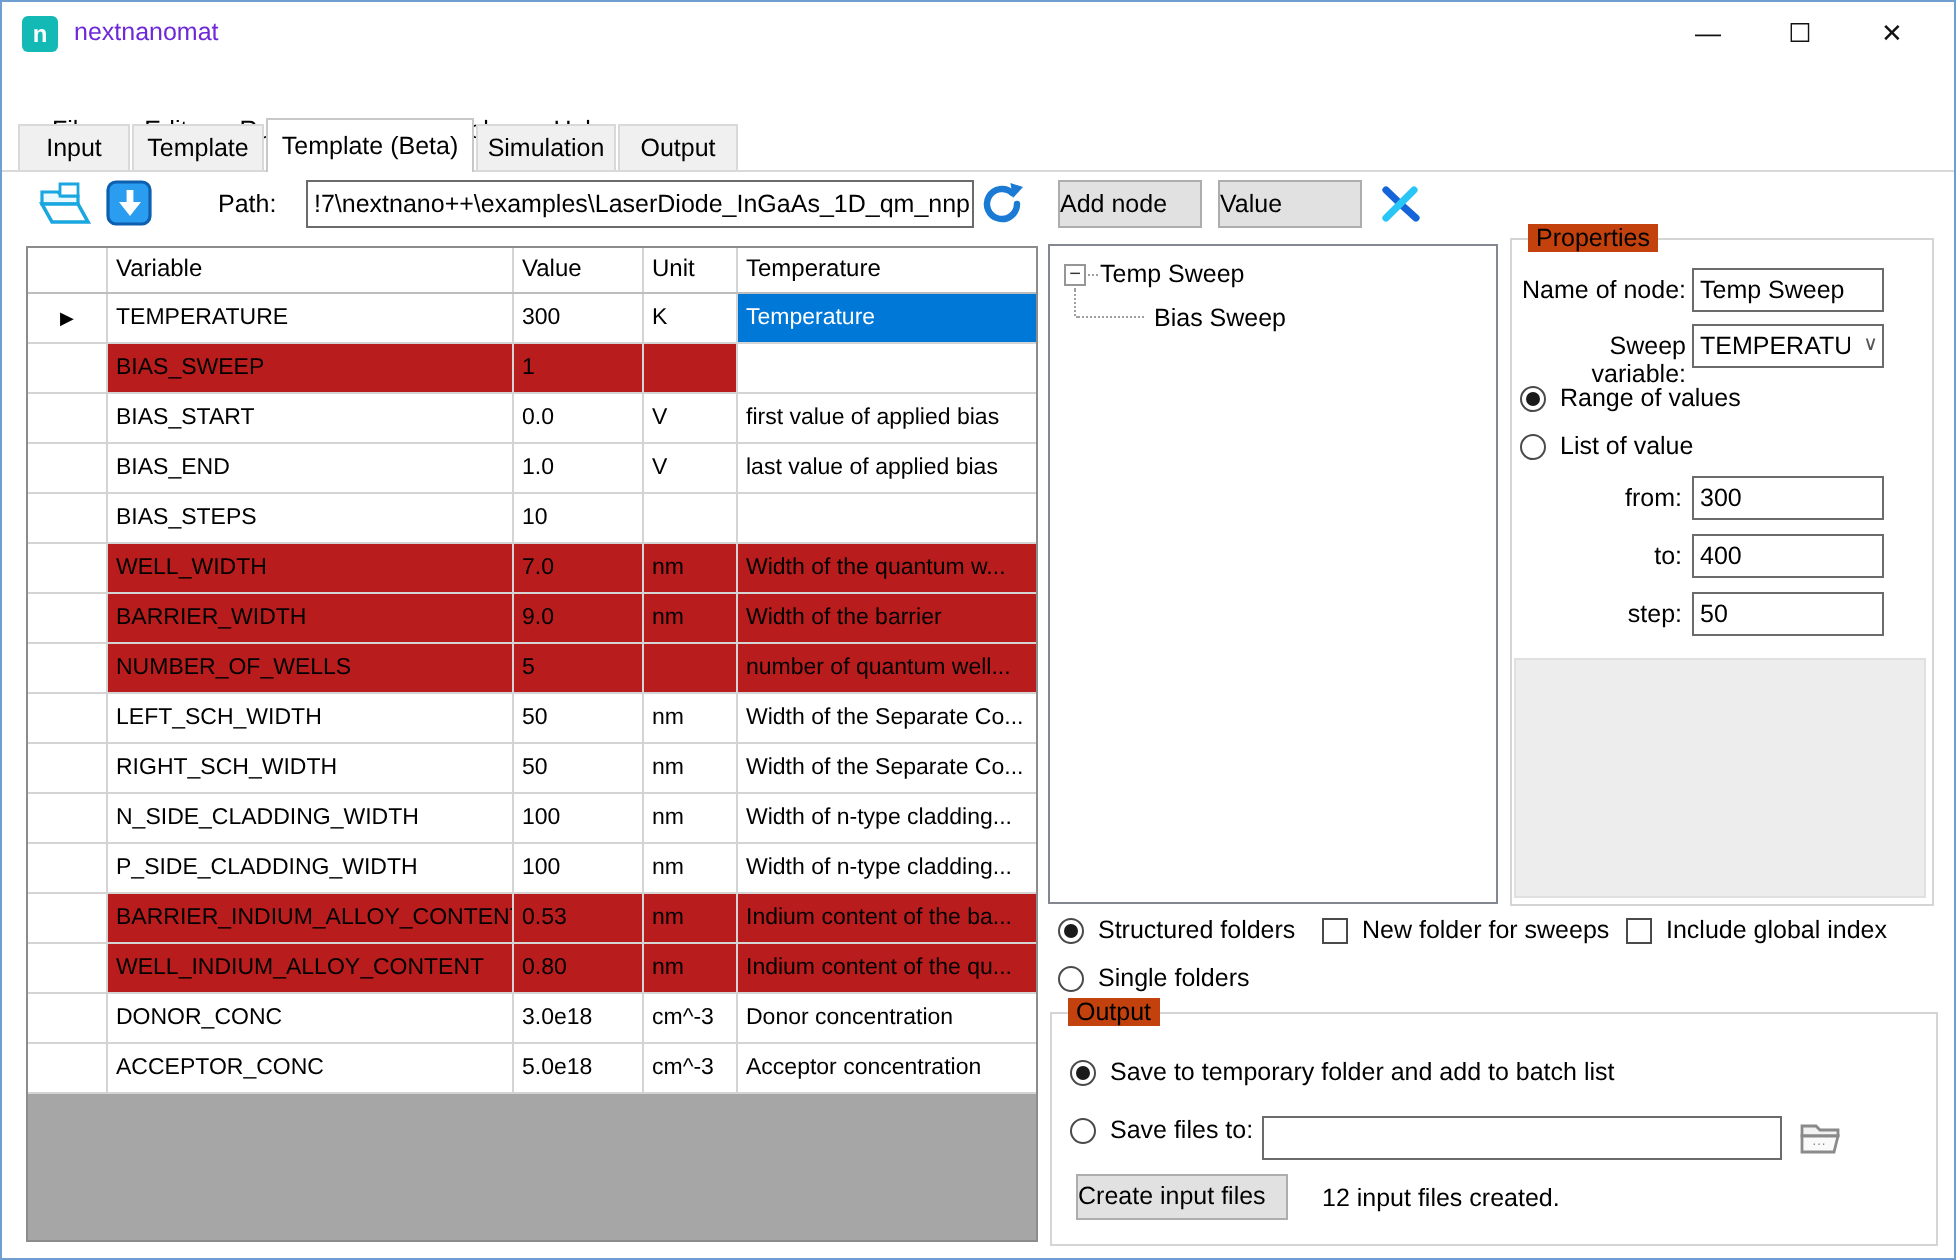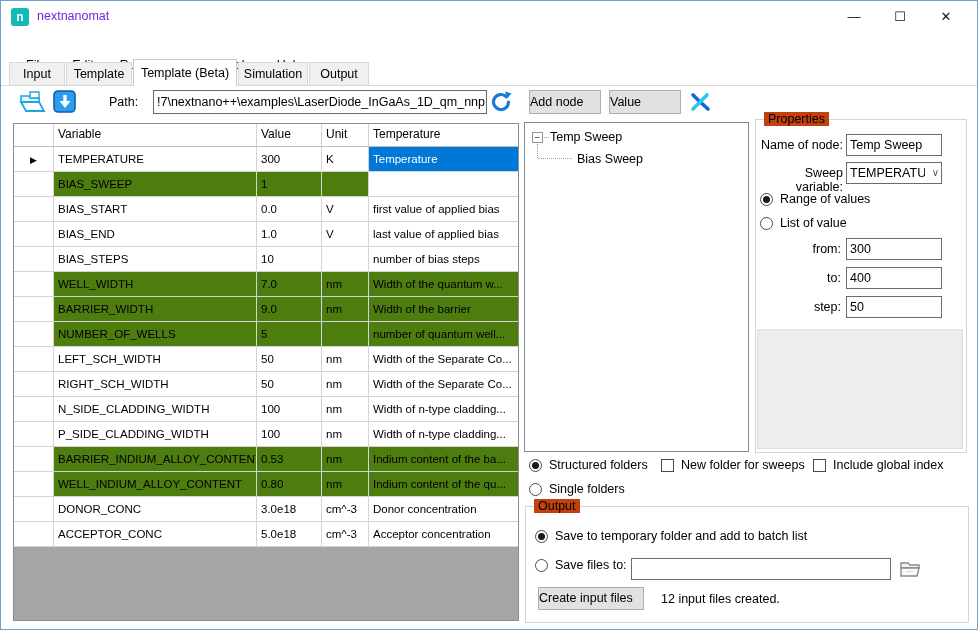--- a/index.html
+++ b/index.html
@@ -32,21 +32,21 @@
   #grid-header{height:22px;border-bottom:1px solid #bdbdbd;}
   .c{box-sizing:border-box;border-right:1px solid #d4d4d4;font-size:11.5px;line-height:24px;padding:0 4px;
      white-space:nowrap;overflow:hidden;color:#000;background:#fff;}
   #grid-header .c{line-height:21px;font-size:12px;}
   .trow{border-bottom:1px solid #d4d4d4;height:24px;}
   .rowhdr{width:40px;flex:0 0 40px;text-align:center;padding:0;}
   .cvar{width:203px;flex:0 0 203px;}
   .cval{width:65px;flex:0 0 65px;}
   .cunit{width:47px;flex:0 0 47px;}
   .cdesc{width:151px;flex:1 1 auto;border-right:none;}
-  .hl .cvar,.hl .cval,.hl .cunit,.hl .cdesc{background:#4d7c0f;}
+  .hl .cvar,.hl .cval,.hl .cunit,.hl .cdesc{background:#b91c1c;}
   .selcell{background:#0078d7 !important;color:#ffffff !important;}
   .arrow{font-size:9px;color:#000;}
   
   .btn{position:absolute;background:#e1e1e1;border:1px solid #adadad;font-size:12.5px;text-align:left;color:#000;box-sizing:border-box;cursor:pointer;}
   #btn-addnode{left:528px;top:89px;width:72px;height:24px;line-height:22px;}
   #btn-delete{left:608px;top:89px;width:72px;height:24px;line-height:22px;}
   #x-icon{position:absolute;left:688px;top:90px;width:22px;height:22px;}
   #tree{position:absolute;left:523px;top:121px;width:225px;height:330px;background:#ffffff;border:1px solid #828790;box-sizing:border-box;}
   .treenode{position:absolute;font-size:12.5px;color:#000;}
   #tnode0{left:25px;top:7px;} #tnode1{left:52px;top:29px;}
@@ -164,21 +164,20 @@
           <div class="c cvar">BIAS_END</div>
           <div class="c cval">1.0</div>
           <div class="c cunit">V</div>
           <div class="c cdesc">last value of applied bias</div>
         </div>
         <div class="trow">
           <div class="c rowhdr"></div>
           <div class="c cvar">BIAS_STEPS</div>
           <div class="c cval">10</div>
           <div class="c cunit"></div>
-          <div class="c cdesc">number of bias steps</div>
         </div>
         <div class="trow hl">
           <div class="c rowhdr"></div>
           <div class="c cvar">WELL_WIDTH</div>
           <div class="c cval">7.0</div>
           <div class="c cunit">nm</div>
           <div class="c cdesc">Width of the quantum w...</div>
         </div>
         <div class="trow hl">
           <div class="c rowhdr"></div>

